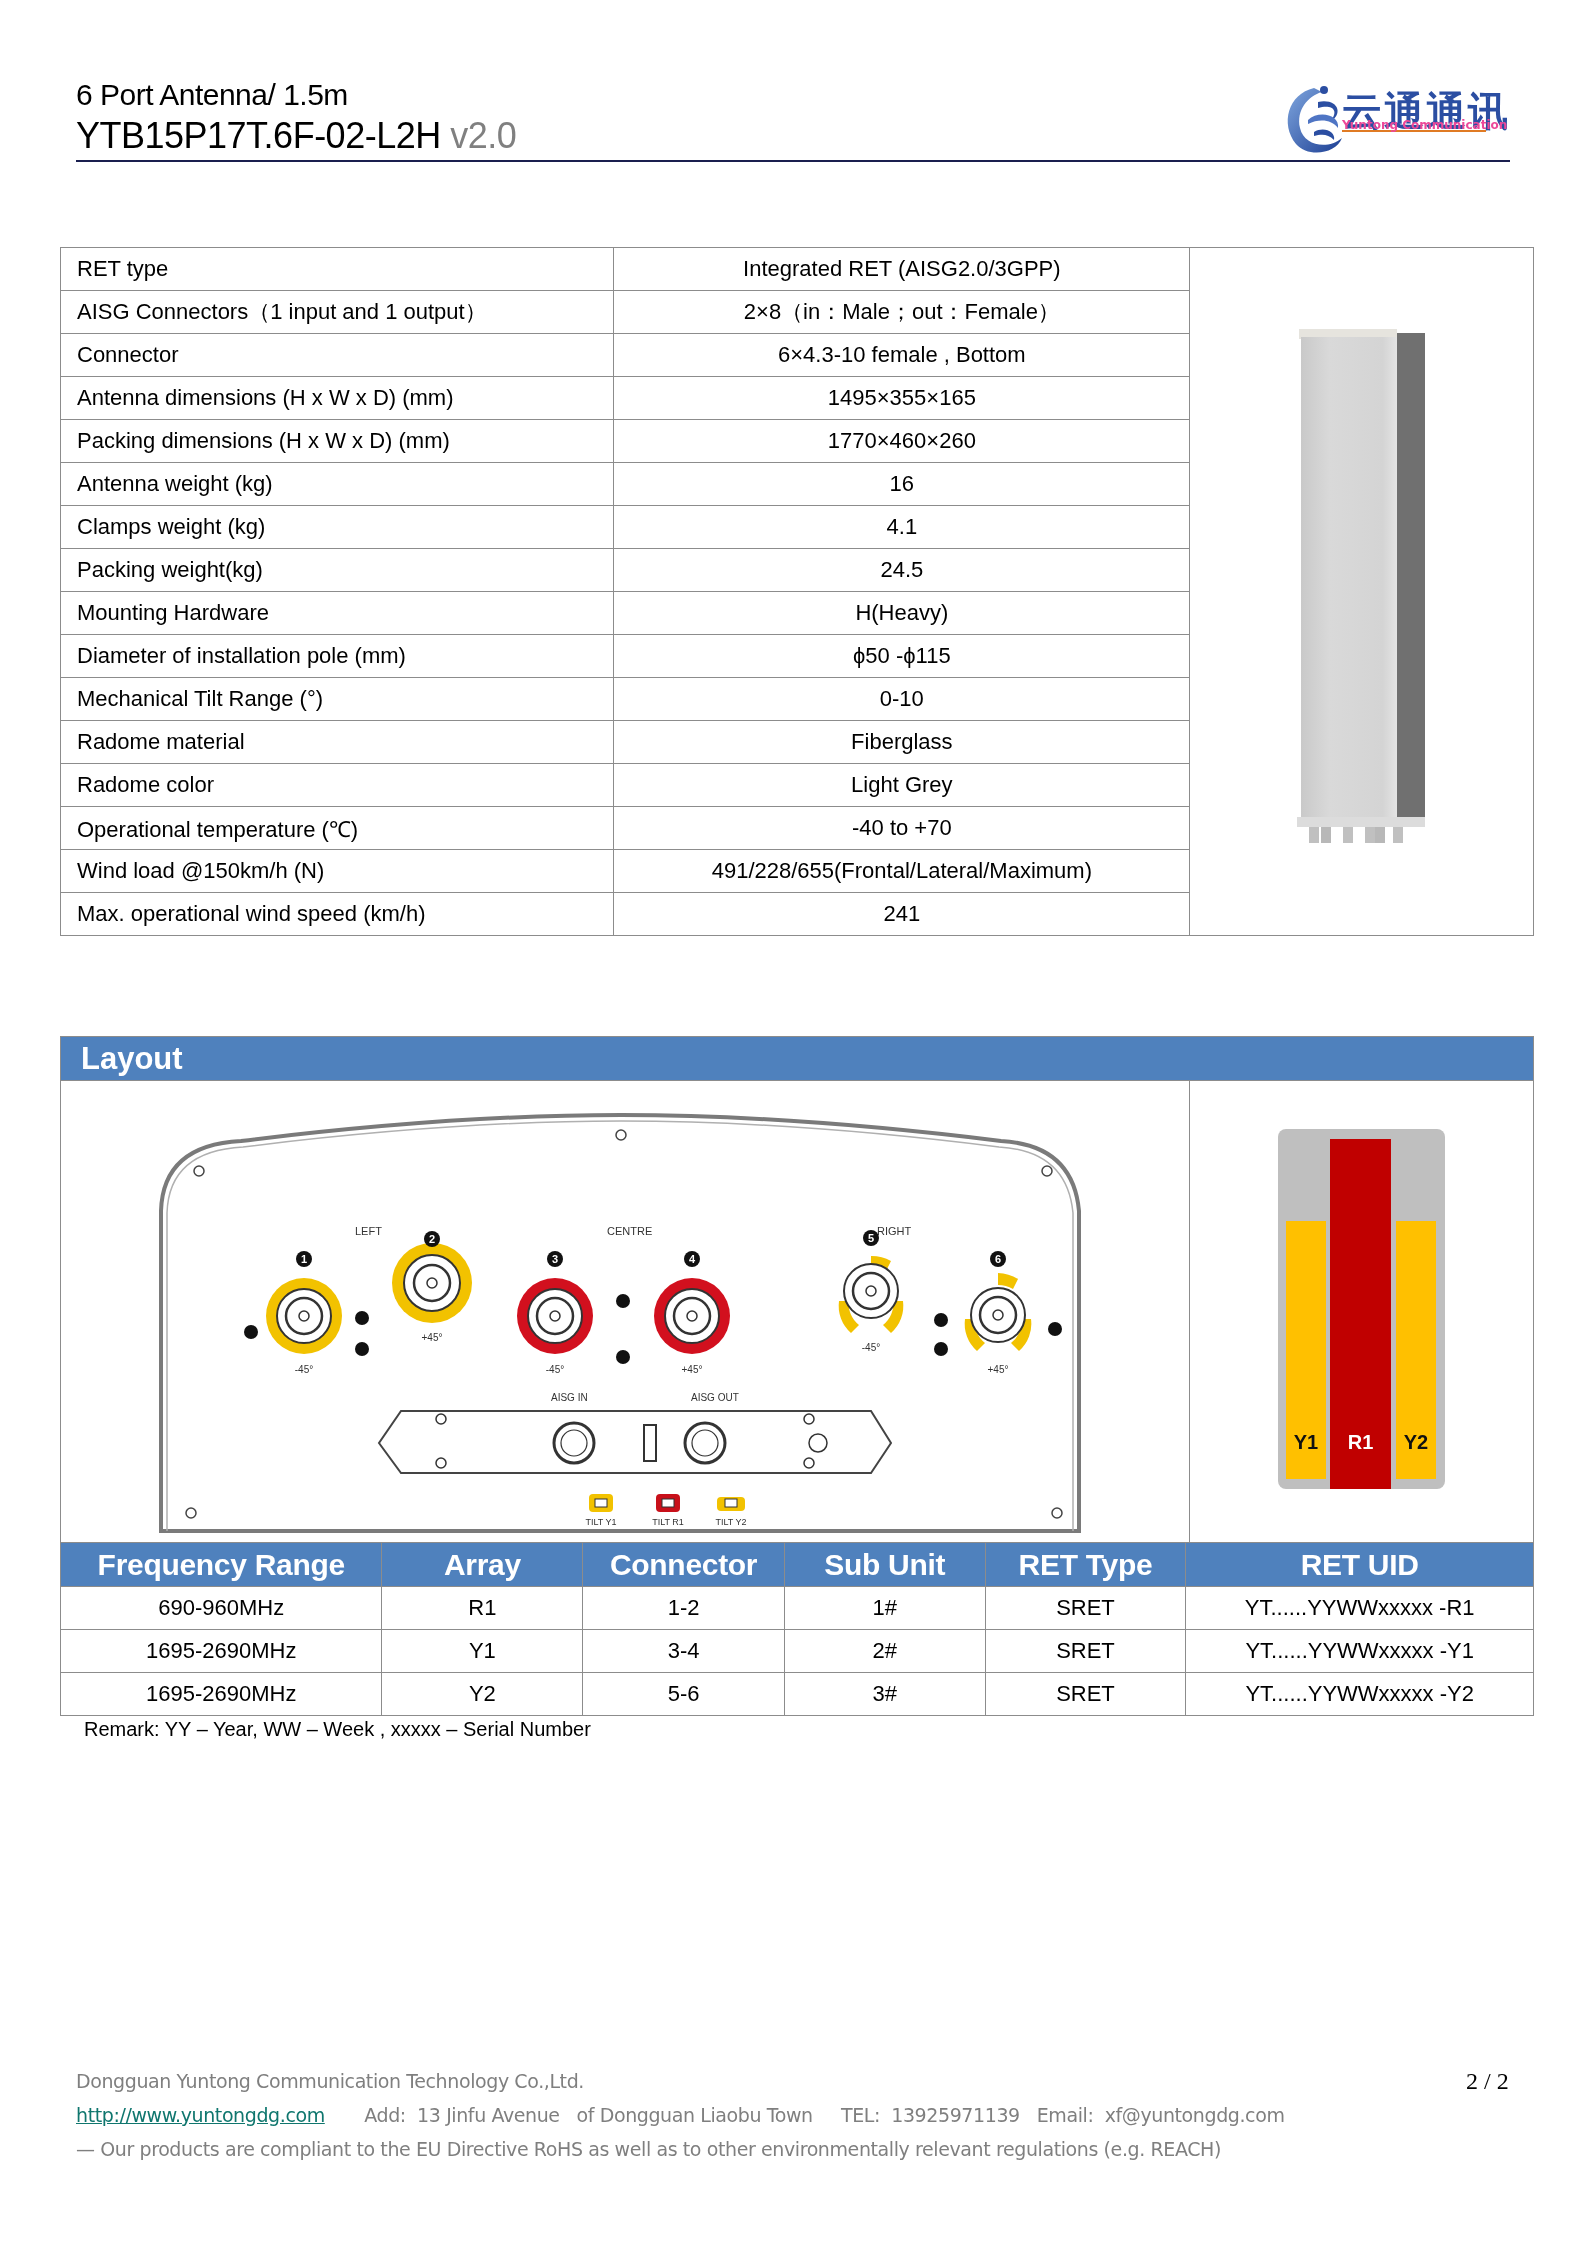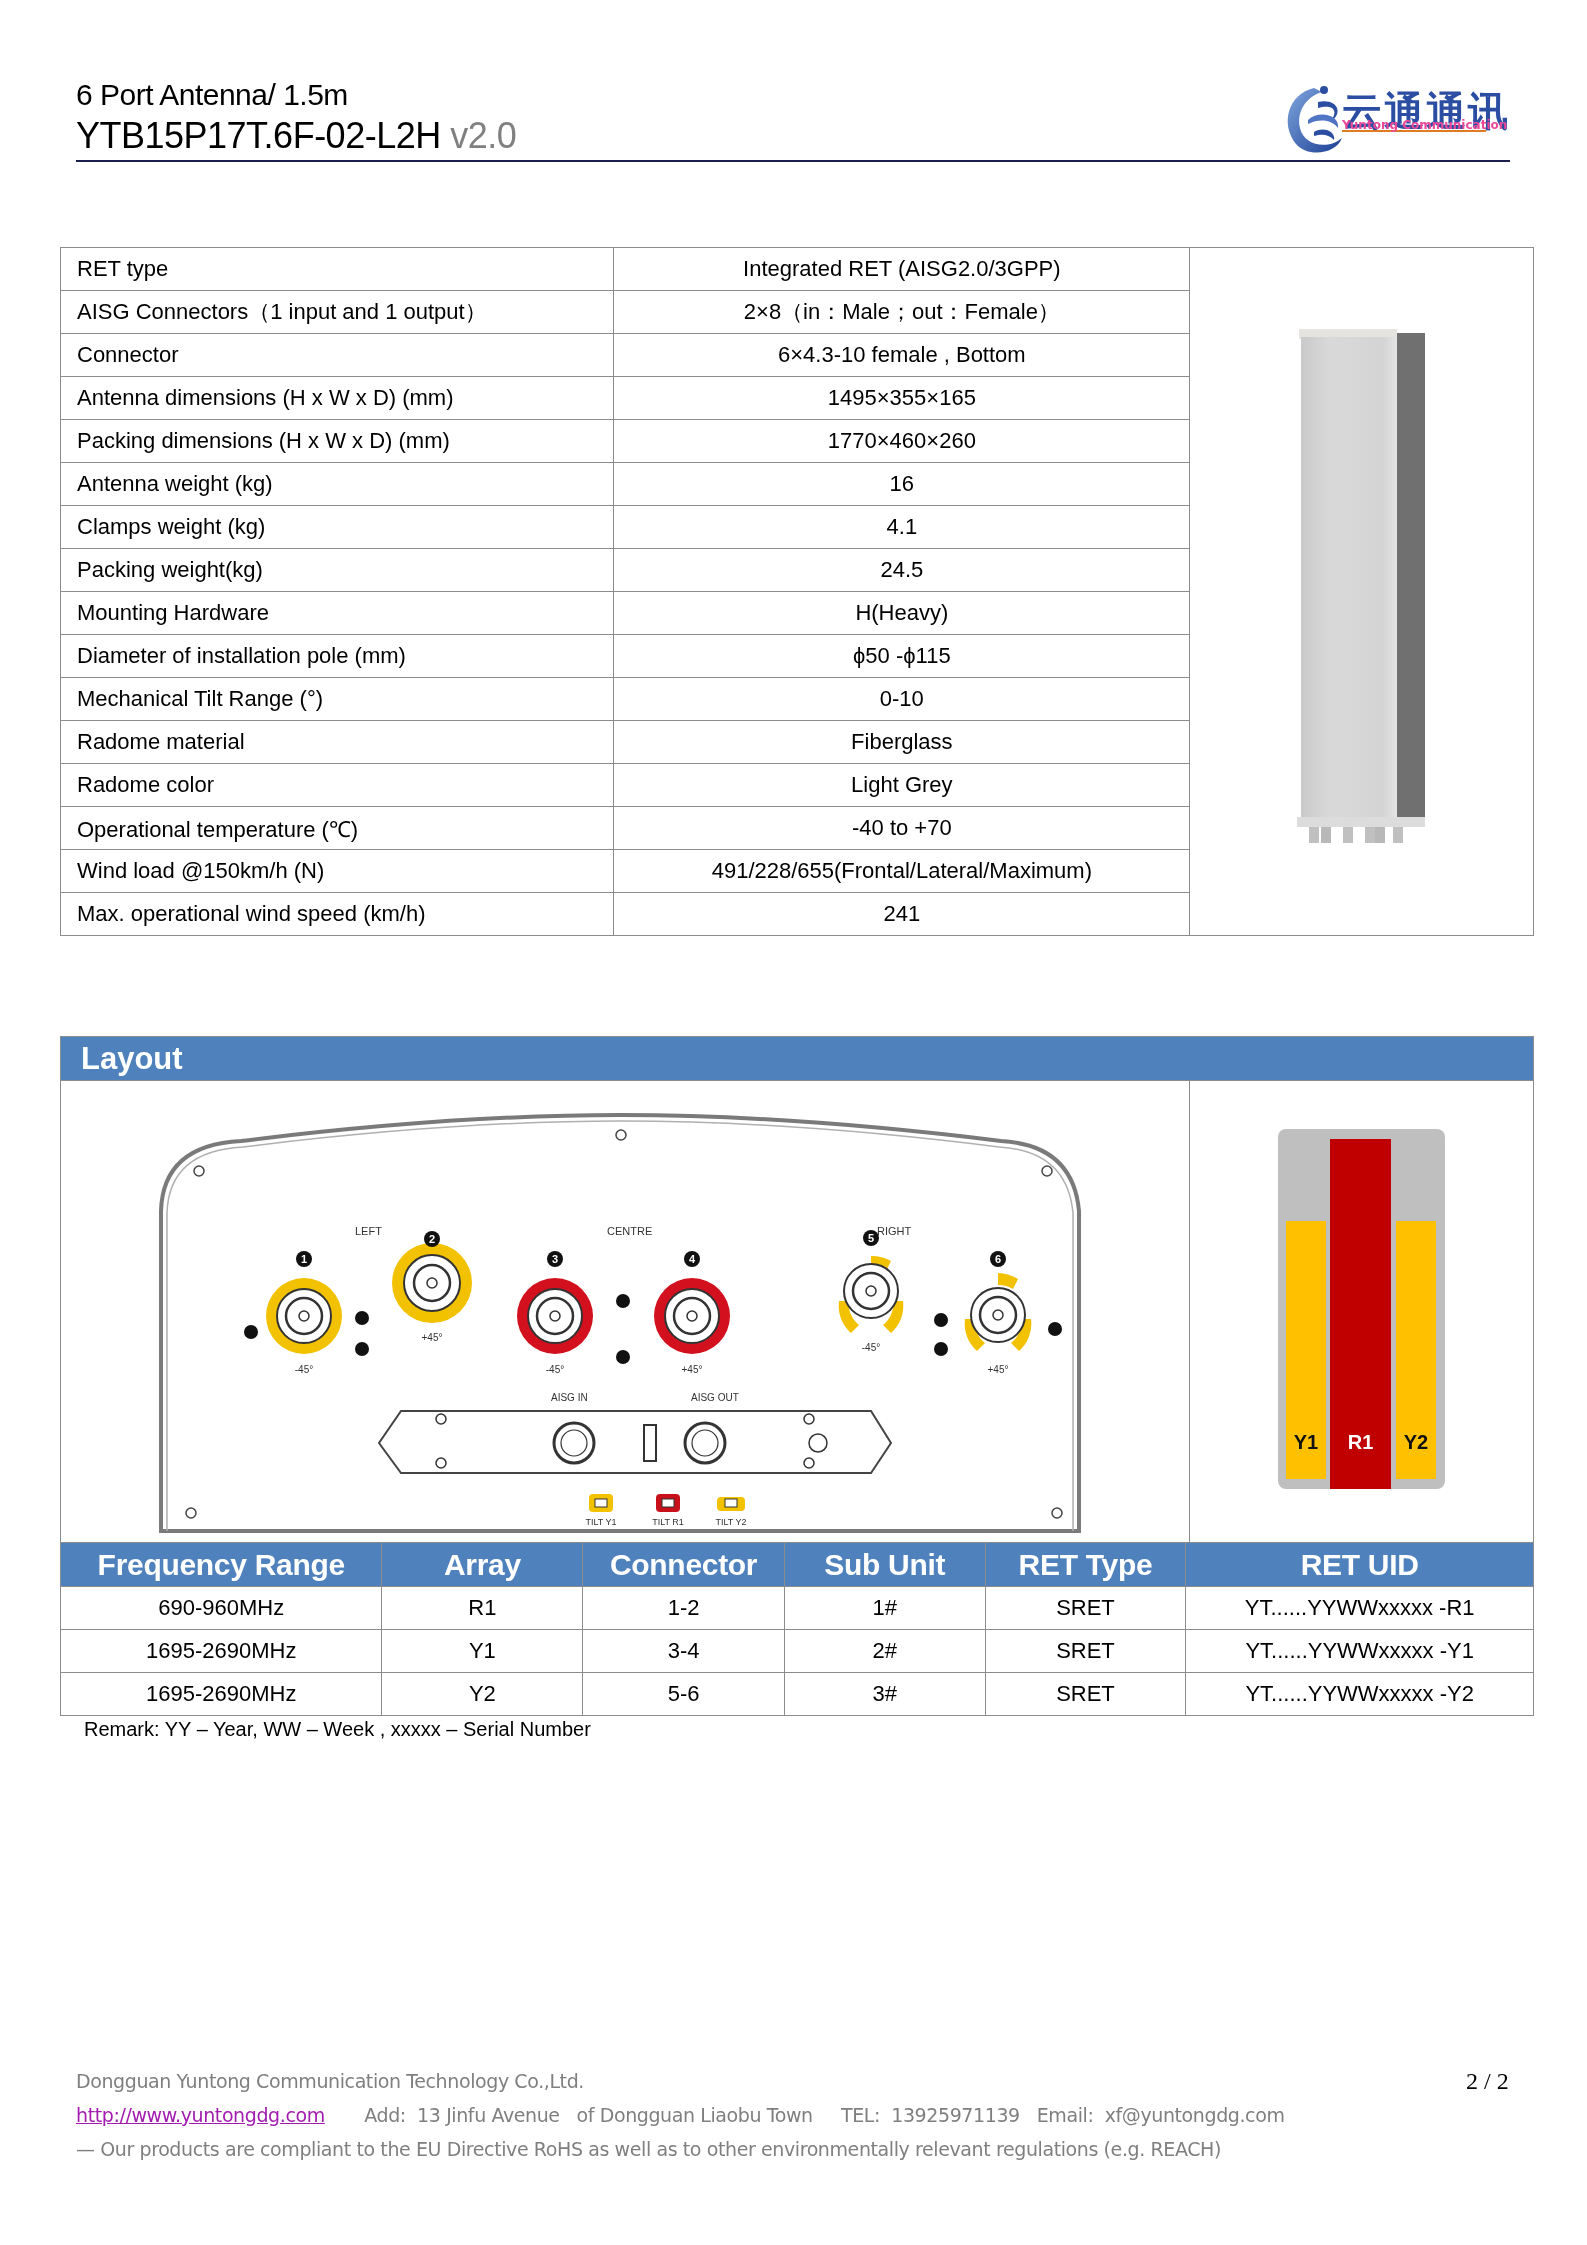--- a/index.html
+++ b/index.html
@@ -37,21 +37,21 @@
   .freq-table { width: 1474px; }
   .freq-table th { background: #4f81bd; color: #fff; font-size: 30px; font-weight: bold; height: 43px; border: 1.5px solid #8c8c8c; padding: 0; letter-spacing: -0.3px; }
   .freq-table td { text-align: center; }
 
   .remark { left: 76px; top: 1718px; font-size: 20px; margin-left: 8px; }
 
   
   .foot { font-family: "DejaVu Sans", sans-serif; color: #7f7f7f; font-size: 19px; letter-spacing: -0.4px; }
   .foot-co { left: 76px; top: 2070px; }
   .foot-line2 { left: 76px; top: 2104px; white-space: pre; }
-  .foot-line2 a { color: #a21caf; text-decoration: underline; }
+  .foot-line2 a { color: #0f766e; text-decoration: underline; }
   .foot-line3 { left: 76px; top: 2138px; }
   .page-no { left: 1466px; top: 2068px; font-family: "Liberation Serif", serif; font-size: 24px; color: #000; }
 </style>
 </head>
 <body>
 
 <div class="abs hdr-sub">6 Port Antenna/ 1.5m</div>
 <div class="abs hdr-title">
   <span>YTB15P17T.6F-02-L2H</span>
   <span class="ver">v2.0</span>

